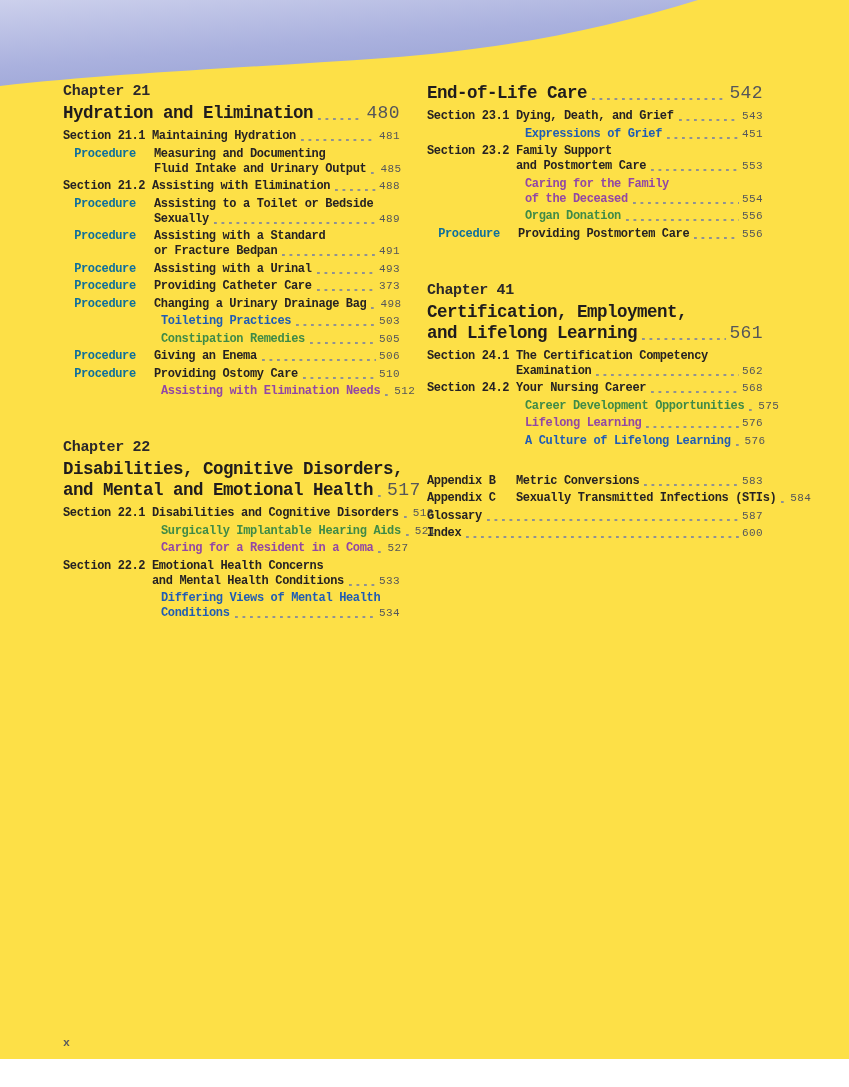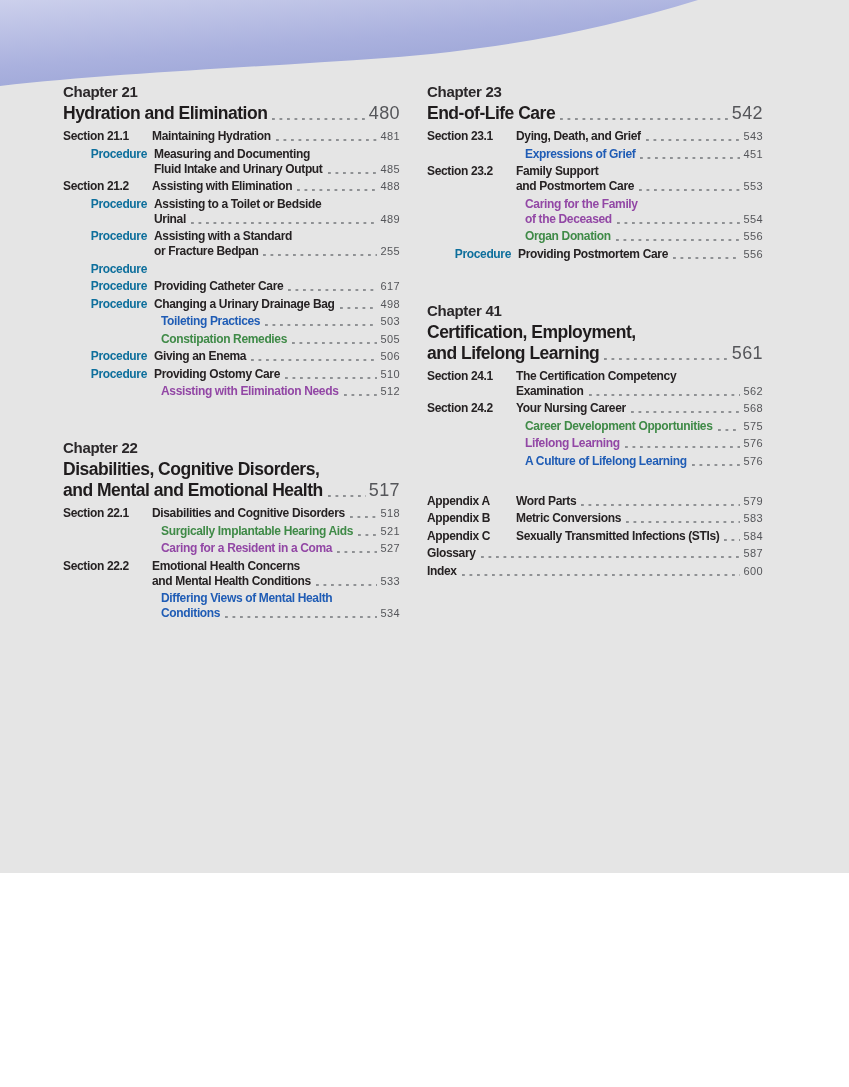--- a/index.html
+++ b/index.html
@@ -1,34 +1,34 @@
 <!DOCTYPE html>
 <html><head>
 <meta charset="utf-8">
 <style>
   html,body{margin:0;padding:0;background:#ffffff;}
   .page{
-    position:relative;width:849px;height:873px;background:#e5e5e5;overflow:hidden;
-    font-family:Liberation Sans, sans-serif;
+    position:relative;width:849px;height:1059px;background:#fde047;overflow:hidden;
+    font-family:Liberation Mono, monospace;
     --c-text:#262223;--c-proc:#0e6f9c;--c-blue:#1f5cb5;--c-green:#3f8a47;--c-purple:#9247a5;
     --c-page:#55565a;--c-dot:#8f9194;
   }
   .wave{position:absolute;top:0;left:0;width:849px;height:120px;display:block;}
   .col{position:absolute;top:83px;}
   .col-left{left:63px;width:337px;}
   .col-right{left:427px;width:336px;}
   .block{margin-top:40px;}
   .block:first-child{margin-top:0;}
   .block.backmatter{margin-top:25px;}
   .chapter-label{font-size:15px;font-weight:700;color:#2b282a;letter-spacing:-0.3px;height:20px;}
   .chapter-title{font-size:17.5px;font-weight:700;color:#1f1c1d;letter-spacing:-0.5px;margin-bottom:5px;}
   .title-line{display:flex;align-items:baseline;line-height:21px;white-space:nowrap;}
   .entry{display:flex;margin-bottom:2.5px;font-size:12px;font-weight:700;color:var(--c-text);letter-spacing:-0.35px;}
   .lbl{flex:0 0 84px;width:84px;margin-right:5px;line-height:15px;}
-  .lbl.procedure{text-align:right;color:var(--c-proc);padding-right:2px;}
+  .lbl.procedure{text-align:center;color:var(--c-proc);padding-right:2px;}
   .content{flex:1;min-width:0;}
   .line{display:flex;align-items:baseline;line-height:15px;white-space:nowrap;}
   .txt{flex:0 0 auto;}
   .line.indent .txt{padding-left:9px;}
   .txt.blue{color:var(--c-blue);}
   .txt.green{color:var(--c-green);}
   .txt.purple{color:var(--c-purple);}
   .leader{flex:1 1 8px;min-width:6px;align-self:flex-end;height:4px;margin:0 3px 2px 5px;
     background-image:radial-gradient(circle at 1.4px 2px, var(--c-dot) 1.1px, rgba(0,0,0,0) 1.5px);
     background-size:7.5px 4px;background-repeat:repeat-x;}
@@ -96,49 +96,56 @@
             </div>
           </div>
         </div>
         <div class="entry">
           <div class="lbl procedure">Procedure</div>
           <div class="content">
             <div class="line">
               <span class="txt">Assisting to a Toilet or Bedside</span>
             </div>
             <div class="line">
-              <span class="txt">Urinal</span>
+              <span class="txt">Sexually</span>
               <span class="leader"></span>
               <span class="pg">489</span>
             </div>
           </div>
         </div>
         <div class="entry">
           <div class="lbl procedure">Procedure</div>
           <div class="content">
             <div class="line">
               <span class="txt">Assisting with a Standard</span>
             </div>
             <div class="line">
               <span class="txt">or Fracture Bedpan</span>
               <span class="leader"></span>
-              <span class="pg">255</span>
-            </div>
-          </div>
-        </div>
-        <div class="entry">
-          <div class="lbl procedure">Procedure</div>
+              <span class="pg">491</span>
+            </div>
+          </div>
+        </div>
+        <div class="entry">
+          <div class="lbl procedure">Procedure</div>
+          <div class="content">
+            <div class="line">
+              <span class="txt">Assisting with a Urinal</span>
+              <span class="leader"></span>
+              <span class="pg">493</span>
+            </div>
+          </div>
         </div>
         <div class="entry">
           <div class="lbl procedure">Procedure</div>
           <div class="content">
             <div class="line">
               <span class="txt">Providing Catheter Care</span>
               <span class="leader"></span>
-              <span class="pg">617</span>
+              <span class="pg">373</span>
             </div>
           </div>
         </div>
         <div class="entry">
           <div class="lbl procedure">Procedure</div>
           <div class="content">
             <div class="line">
               <span class="txt">Changing a Urinary Drainage Bag</span>
               <span class="leader"></span>
               <span class="pg">498</span>
@@ -261,21 +268,20 @@
               <span class="txt blue">Conditions</span>
               <span class="leader"></span>
               <span class="pg">534</span>
             </div>
           </div>
         </div>
       </div>
     </div>
   <div class="col col-right" id="col-1">
       <div class="block">
-        <div class="chapter-label">Chapter 23</div>
         <div class="chapter-title">
           <div class="title-line">
             <span class="txt">End-of-Life Care</span>
             <span class="leader"></span>
             <span class="pg">542</span>
           </div>
         </div>
         <div class="entry">
           <div class="lbl section">Section 23.1</div>
           <div class="content">
@@ -403,30 +409,20 @@
           <div class="content">
             <div class="line indent">
               <span class="txt blue">A Culture of Lifelong Learning</span>
               <span class="leader"></span>
               <span class="pg">576</span>
             </div>
           </div>
         </div>
       </div>
       <div class="block backmatter">
-        <div class="entry">
-          <div class="lbl appendix">Appendix A</div>
-          <div class="content">
-            <div class="line">
-              <span class="txt">Word Parts</span>
-              <span class="leader"></span>
-              <span class="pg">579</span>
-            </div>
-          </div>
-        </div>
         <div class="entry">
           <div class="lbl appendix">Appendix B</div>
           <div class="content">
             <div class="line">
               <span class="txt">Metric Conversions</span>
               <span class="leader"></span>
               <span class="pg">583</span>
             </div>
           </div>
         </div>

